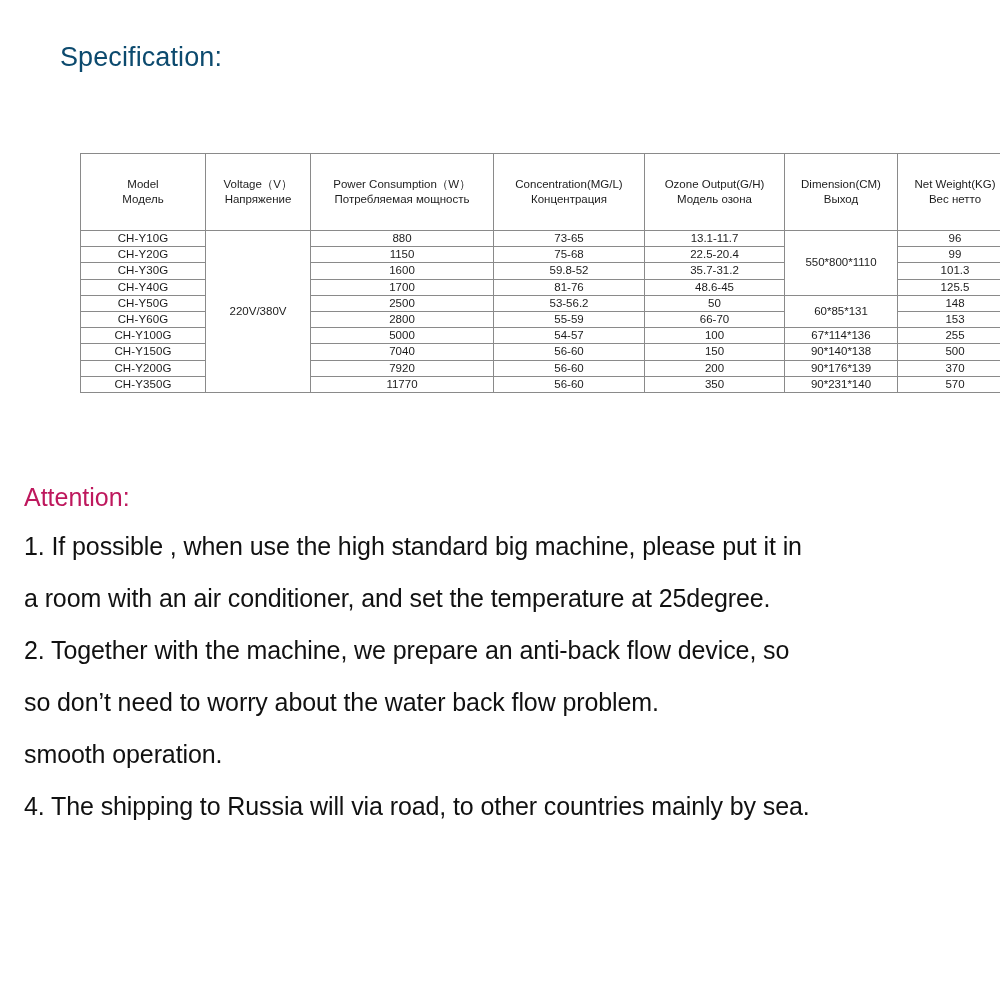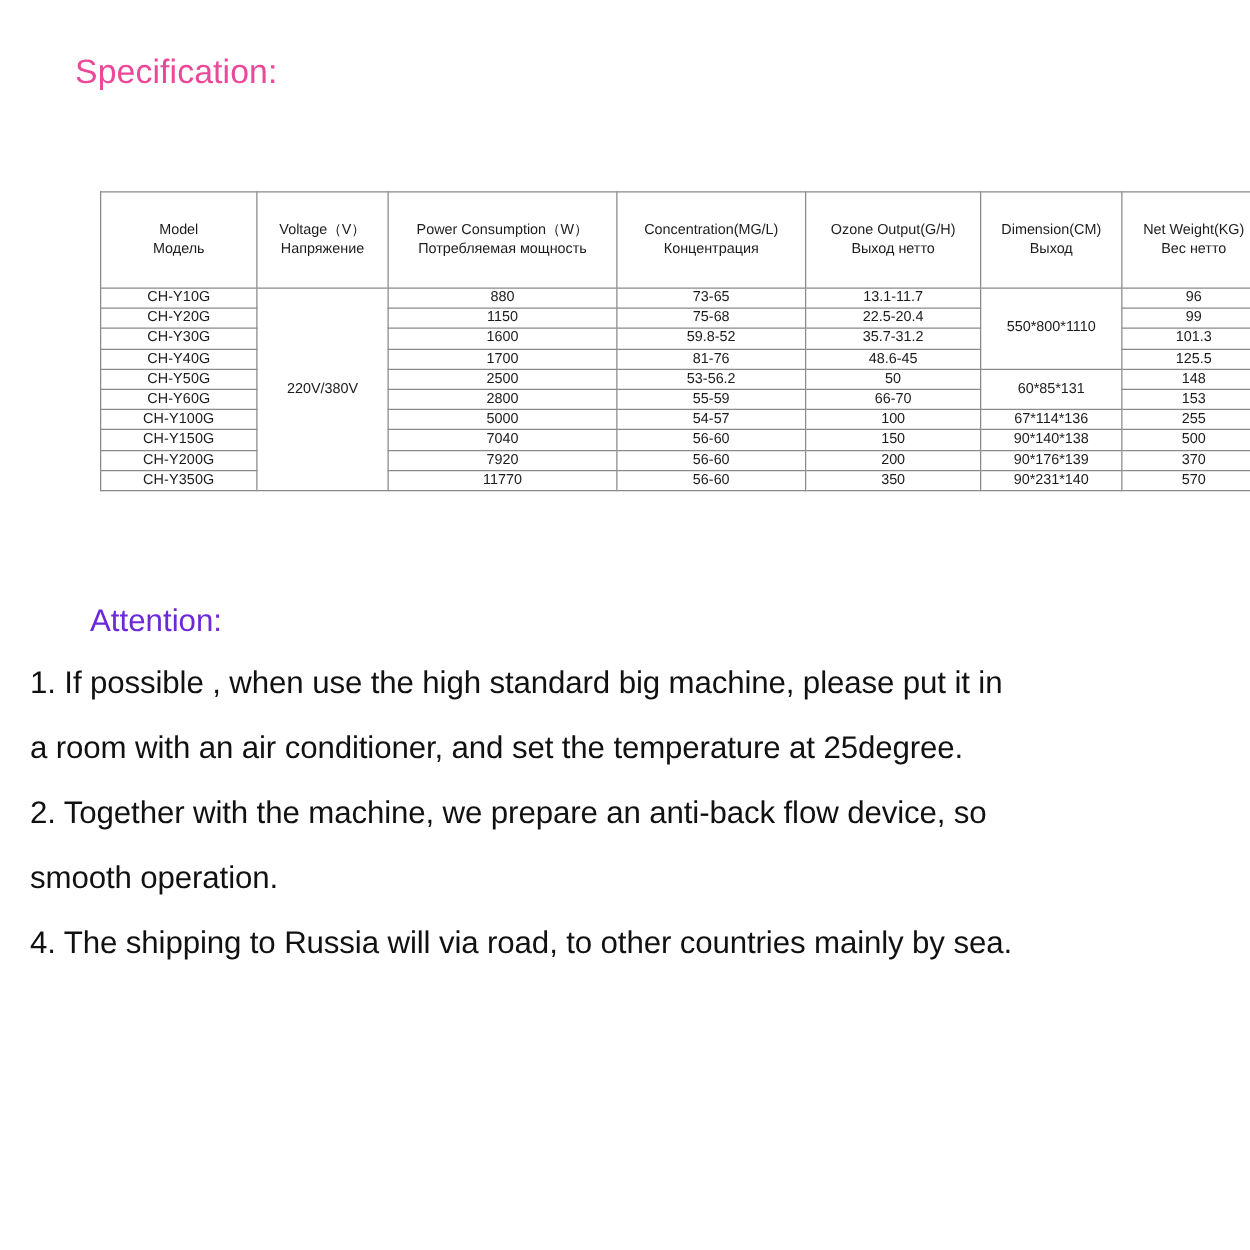--- a/index.html
+++ b/index.html
@@ -18,21 +18,21 @@
   }
 
   
   #spec-title {
     position: absolute;
     left: 60px;
     top: 42px;
     font-size: 27px;
     font-weight: 400;
     letter-spacing: 0.1px;
-    color: #ec4899;
+    color: #0c4a6e;
     white-space: nowrap;
   }
 
   
   #spec-table-wrap {
     position: absolute;
     left: 32px;
     top: 153px;
     width: 932px;
   }
@@ -89,23 +89,22 @@
     font-size: 25px;
     line-height: 52px;
     font-weight: 400;
     color: #111111;
     white-space: nowrap;
     letter-spacing: -0.1px;
   }
   #attention .att-head {
     font-size: 25px;
     line-height: 46px;
-    color: #6d28d9;
-    white-space: nowrap;
-    margin-left: 48px;
+    color: #be185d;
+    white-space: nowrap;
   }
 </style>
 </head>
 <body>
 
 <div id="spec-title">Specification:</div>
 
 <div id="spec-table-wrap">
   <table class="spec">
     <colgroup>
@@ -130,21 +129,21 @@
         <th>
           <span class="en">Power Consumption（W）</span>
           <span class="ru">Потребляемая мощность</span>
         </th>
         <th>
           <span class="en">Concentration(MG/L)</span>
           <span class="ru">Концентрация</span>
         </th>
         <th>
           <span class="en">Ozone Output(G/H)</span>
-          <span class="ru">Выход нетто</span>
+          <span class="ru">Модель озона</span>
         </th>
         <th>
           <span class="en">Dimension(CM)</span>
           <span class="ru">Выход</span>
         </th>
         <th>
           <span class="en">Net Weight(KG)</span>
           <span class="ru">Вес нетто</span>
         </th>
       </tr>
@@ -230,16 +229,17 @@
       </tbody>
   </table>
 </div>
 
 <div id="attention">
   <div class="att-head">Attention:</div>
   <div id="attention-lines">
       <div class="att-line">1. If possible , when use the high standard big machine, please put it in</div>
       <div class="att-line"> a room with an air conditioner, and set the temperature at 25degree.</div>
       <div class="att-line">2. Together with the  machine, we prepare an anti-back flow device, so</div>
+      <div class="att-line">so don’t need to worry about the water back flow problem.</div>
       <div class="att-line">smooth operation.</div>
       <div class="att-line">4. The shipping to Russia will via road, to other countries mainly by sea.</div>
     </div>
 </div>
 
 </body></html>

